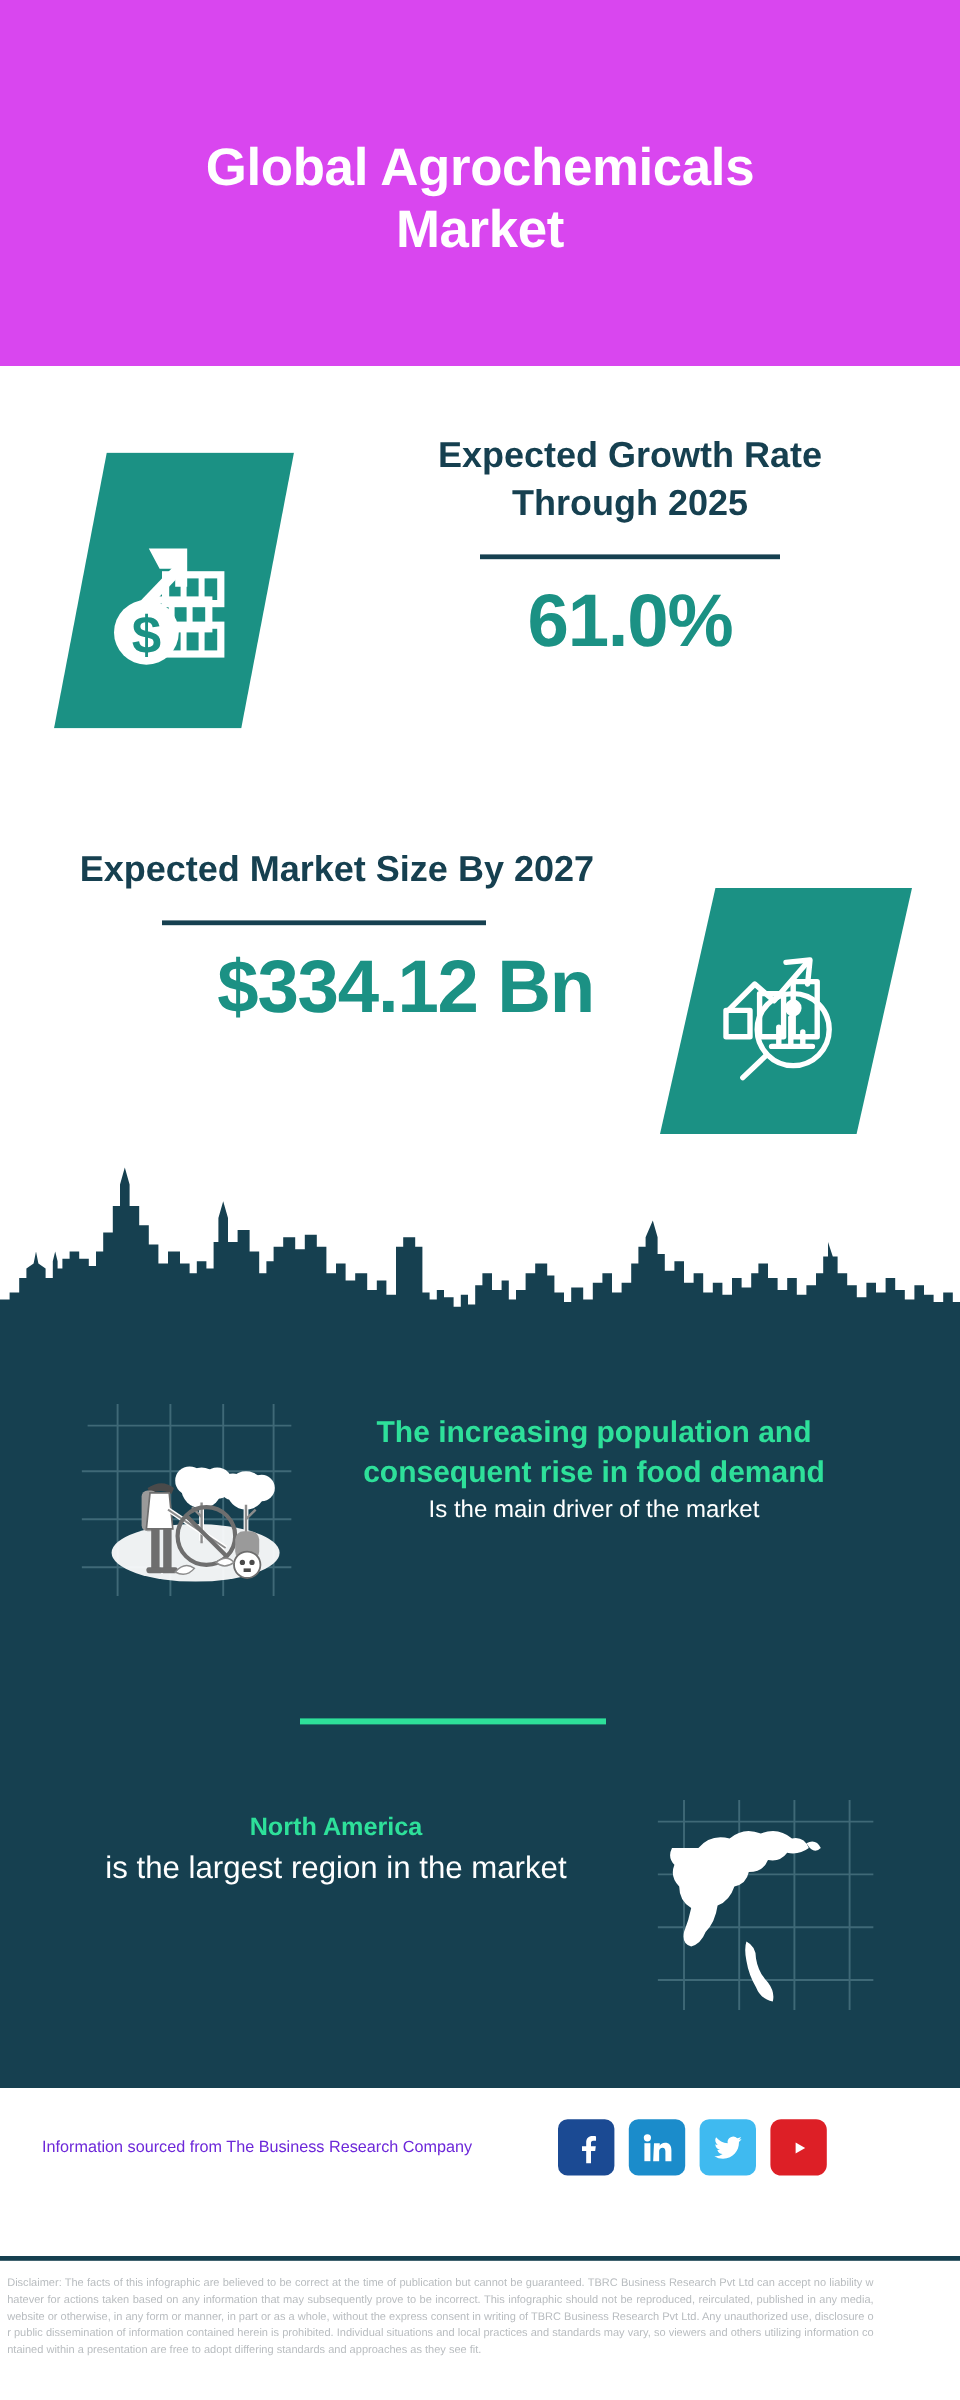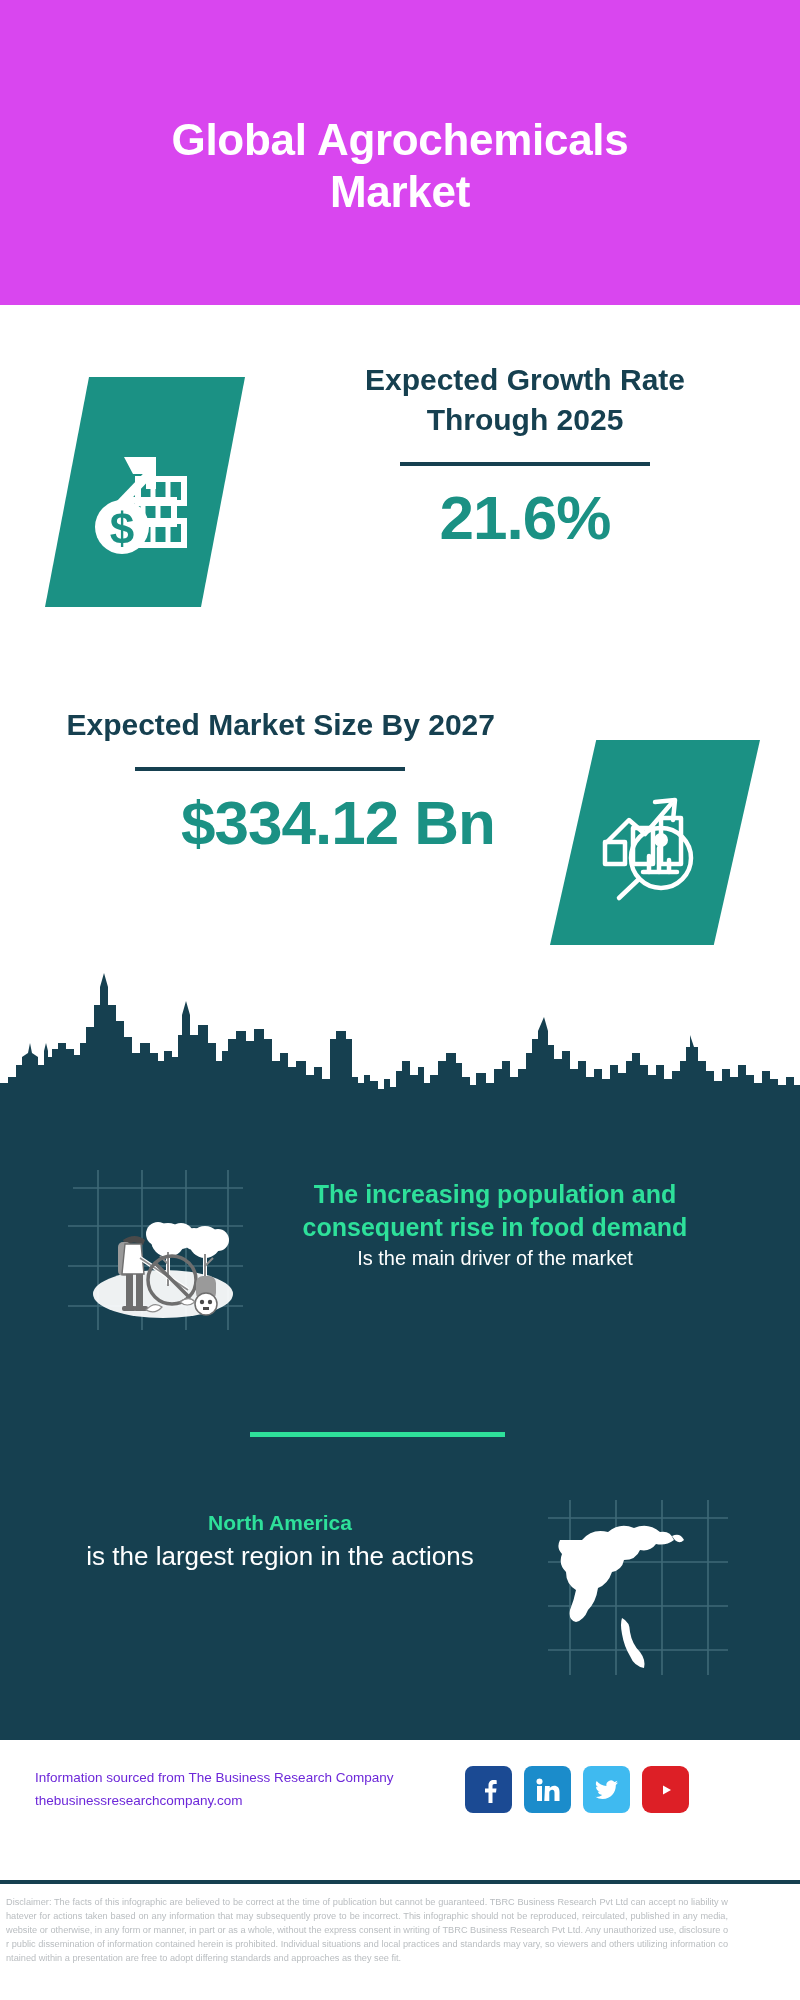--- a/index.html
+++ b/index.html
@@ -137,21 +137,21 @@
         </g>
 
         <circle cx="42" cy="100" r="27" fill="#ffffff"></circle>
         <text x="42" y="117" font-family="'Liberation Sans', sans-serif" font-size="44" font-weight="bold" fill="#1b9184" text-anchor="middle">$</text>
       </svg>
     </div>
 
     <div class="sec1-text">
       <div class="hd-dark">Expected Growth Rate Through 2025</div>
       <div class="rule-dark"></div>
-      <div class="big-teal">21.6%</div>
+      <div class="big-teal">61.0%</div>
     </div>
   </div>
 
   <div class="sec2">
 
     <div class="sec2-text">
       <div class="hd-dark">Expected Market Size By 2027</div>
       <div class="rule-dark w2"></div>
       <div class="big-teal">$334.12 Bn</div>
     </div>
@@ -278,21 +278,21 @@
       <div class="white-sub">Is the main driver of the market</div>
     </div>
   </div>
 
   <div class="rule-green"></div>
 
   <div class="region-block">
 
     <div class="region-text">
       <div class="green-hd2">North America</div>
-      <div class="white-sub2">is the largest region in the actions</div>
+      <div class="white-sub2">is the largest region in the market</div>
     </div>
 
     <div class="map-illus">
       <svg width="180" height="175" viewBox="0 0 180 175">
         <g stroke="#3f6977" stroke-width="1.6" fill="none">
           <line x1="0" y1="18" x2="180" y2="18"></line>
           <line x1="0" y1="62" x2="180" y2="62"></line>
           <line x1="0" y1="106" x2="180" y2="106"></line>
           <line x1="0" y1="150" x2="180" y2="150"></line>
           <line x1="22" y1="0" x2="22" y2="175"></line>
@@ -309,21 +309,20 @@
         <path fill="#ffffff" d="M124,36 q8,-4 12,4 q-6,6 -12,-4 Z"></path>
       </svg>
     </div>
   </div>
 
   <div class="footer-bar"></div>
   <div class="footer">
     <div class="footer-inner">
       <div class="source-text">
         <div>Information sourced from The Business Research Company</div>
-        <div>thebusinessresearchcompany.com</div>
       </div>
       <div class="socials">
 
         <div class="soc fb">
           <svg width="26" height="26" viewBox="0 0 26 26">
             <path fill="#ffffff" d="M16.5 26V15.6h3.5l.5-4.1h-4V8.9c0-1.2.3-2 2-2h2.2V3.2C20.3 3.1 19 3 17.6 3c-3 0-5.1 1.9-5.1 5.3v3.2H9v4.1h3.5V26z"></path>
           </svg>
         </div>
 
         <div class="soc li">

